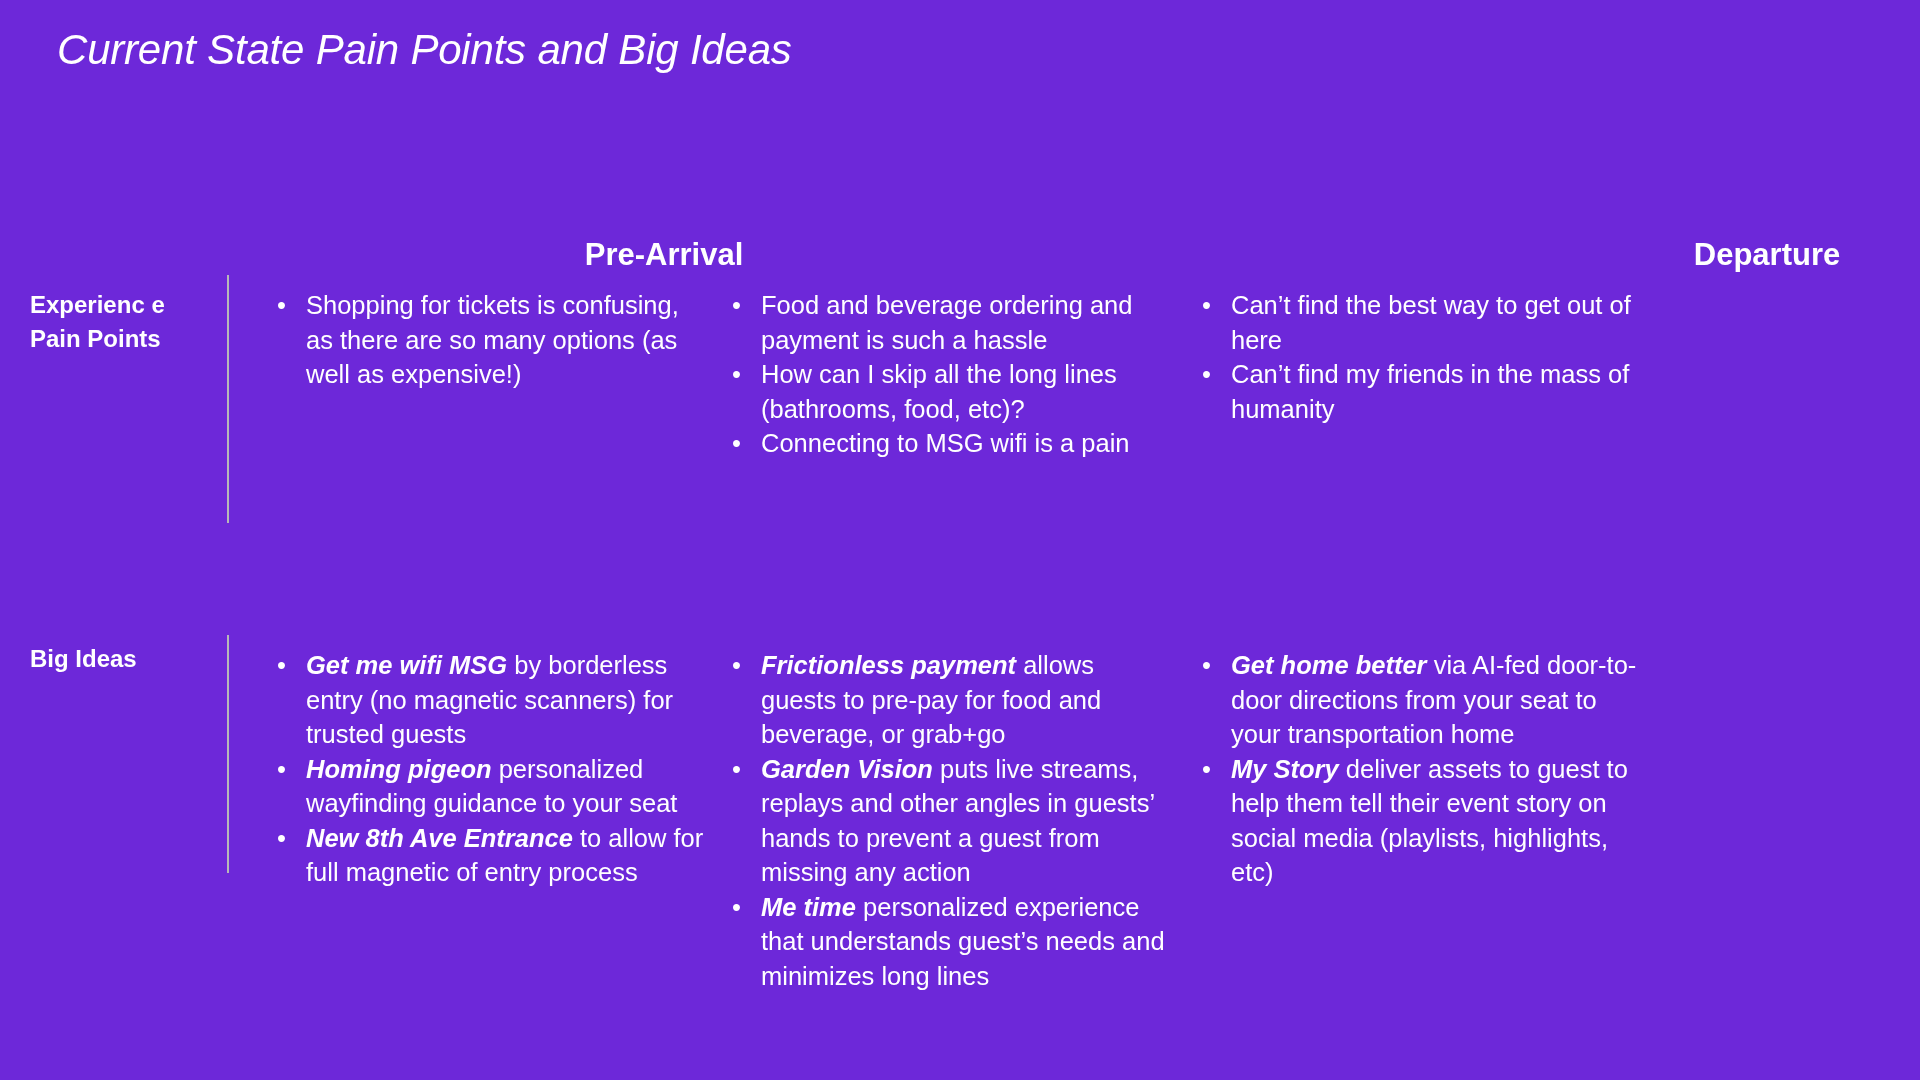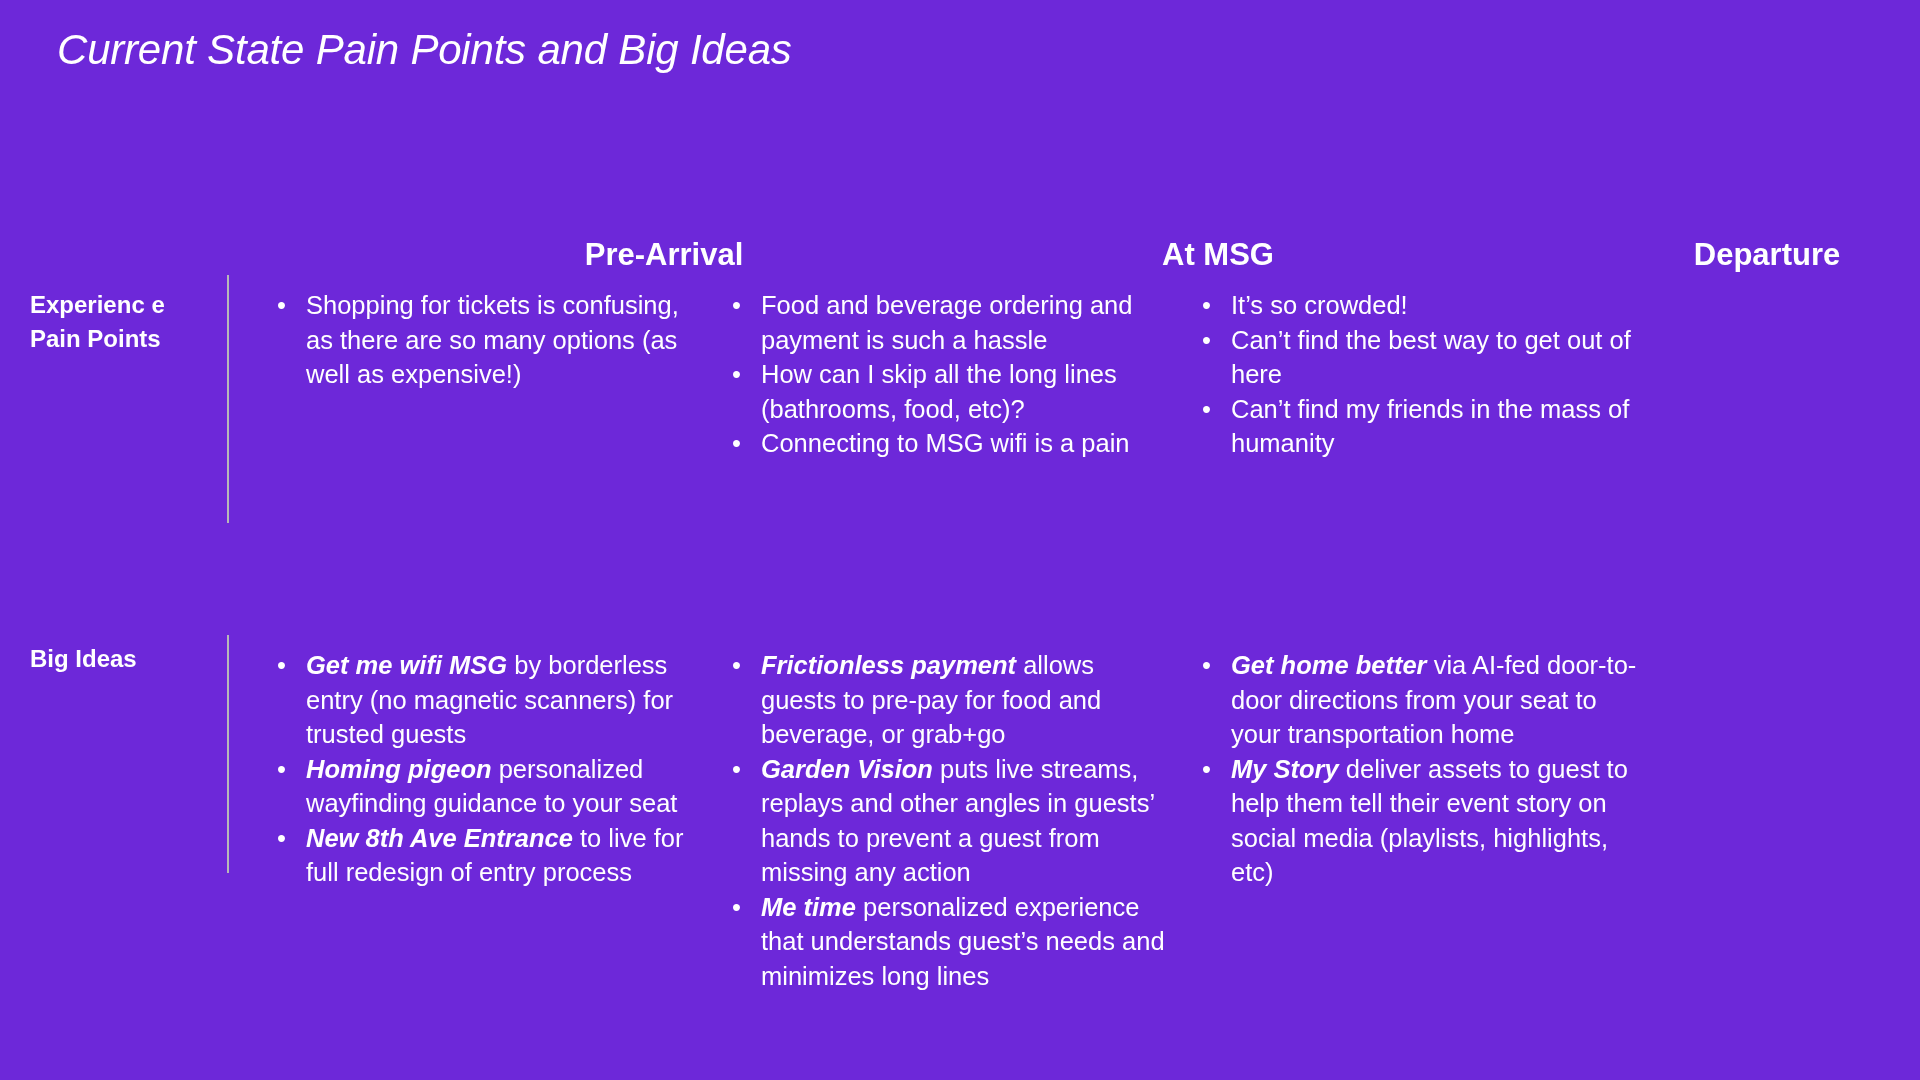--- a/index.html
+++ b/index.html
@@ -129,21 +129,20 @@
 </style>
 </head>
 <body>
 
 <div class="slide">
 
   <div class="slide-title">Current State Pain Points and Big Ideas</div>
 
   <div class="col-headers">
     <div class="col-header c0">Pre-Arrival</div>
-    <div class="col-header c1">At MSG</div>
     <div class="col-header c2">Departure</div>
   </div>
 
   <div class="row r0">
     <div class="row-label">Experienc e Pain Points</div>
     <div class="row-divider"></div>
     <div class="cols">
       <div class="col c0">
         <ul class="bullets">
             <li><span>Shopping for tickets is confusing, as there are so many options (as well as expensive!)</span></li>
@@ -151,37 +150,36 @@
       </div>
       <div class="col c1">
         <ul class="bullets">
             <li><span>Food and beverage ordering and payment is such a hassle</span></li>
             <li><span>How can I skip all the long lines (bathrooms, food, etc)?</span></li>
             <li><span>Connecting to MSG wifi is a pain</span></li>
           </ul>
       </div>
       <div class="col c2">
         <ul class="bullets">
-            <li><span>It’s so crowded!</span></li>
             <li><span>Can’t find the best way to get out of here</span></li>
             <li><span>Can’t find my friends in the mass of humanity</span></li>
           </ul>
       </div>
     </div>
   </div>
 
   <div class="row r1">
     <div class="row-label">Big Ideas</div>
     <div class="row-divider"></div>
     <div class="cols">
       <div class="col c0">
         <ul class="bullets">
             <li><span class="lead">Get me wifi MSG</span><span> by borderless entry (no magnetic scanners) for trusted guests</span></li>
             <li><span class="lead">Homing pigeon</span><span> personalized wayfinding guidance to your seat</span></li>
-            <li><span class="lead">New 8th Ave Entrance</span><span> to live for full redesign of entry process</span></li>
+            <li><span class="lead">New 8th Ave Entrance</span><span> to allow for full magnetic of entry process</span></li>
           </ul>
       </div>
       <div class="col c1">
         <ul class="bullets">
             <li><span class="lead">Frictionless payment</span><span> allows guests to pre-pay for food and beverage, or grab+go</span></li>
             <li><span class="lead">Garden Vision</span><span> puts live streams, replays and other angles in guests’ hands to prevent a guest from missing any action</span></li>
             <li><span class="lead">Me time</span><span> personalized experience that understands guest’s needs and minimizes long lines</span></li>
           </ul>
       </div>
       <div class="col c2">

